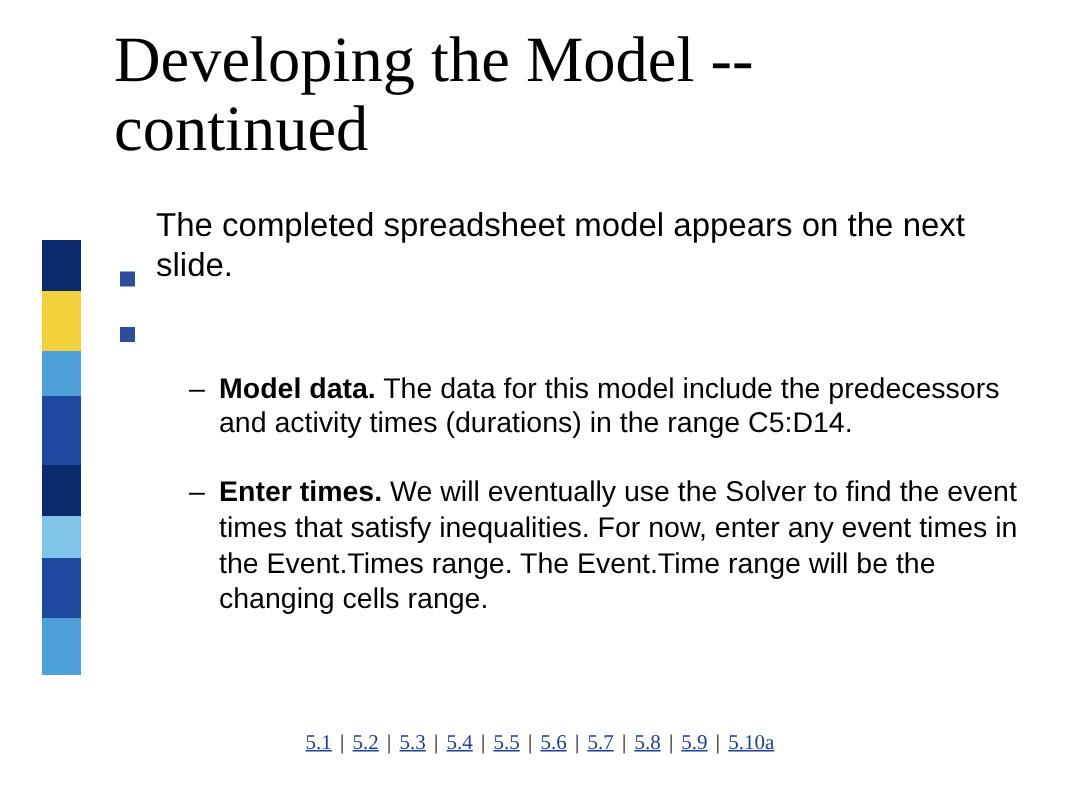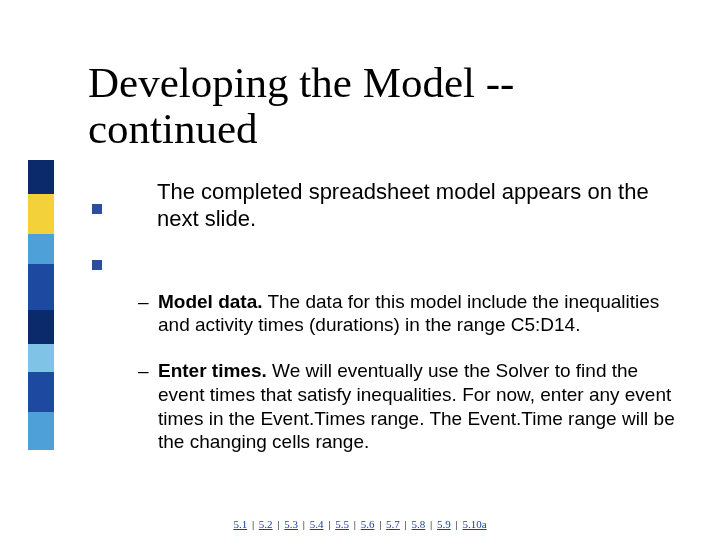--- a/index.html
+++ b/index.html
@@ -21,38 +21,36 @@
   .side-deco {
     position: absolute;
     left: 28px;
     top: 160px;
     width: 26px;
     height: 290px;
   }
   .block { position: absolute; }
   .content {
     position: absolute;
-    left: 88px;
+    left: 76px;
     top: 18px;
     right: 40px;
-    margin-top: 42px;
   }
   h1.title {
     font-family: "Times New Roman", Times, serif;
     font-weight: 400;
     font-size: 43px;
     line-height: 1.08;
     margin: 0 0 26px 0;
     color: #000;
   }
   .bullet-row {
     display: flex;
-    align-items: center;
+    align-items: flex-end;
     margin: 0 0 20px 0;
-    gap: 41px;
   }
   .sq-bullet {
     flex: 0 0 auto;
     width: 10px;
     height: 10px;
     background: #2c4e9b;
     margin: 7px 14px 0 4px;
   }
   .bullet-text {
     font-size: 22px;
@@ -76,24 +74,24 @@
   }
   .sub-text {
     font-size: 19px;
     line-height: 1.25;
   }
   .sub-text b { font-weight: 700; }
   .footer-nav {
     position: absolute;
     left: 0;
     right: 0;
-    bottom: 10px;
+    bottom: 36px;
     text-align: center;
     font-family: "Times New Roman", Times, serif;
-    font-size: 11px;
+    font-size: 14px;
   }
   .footer-nav a {
     color: #1a3f9a;
     text-decoration: underline;
   }
   .footer-nav .sep {
     color: #000;
     text-decoration: none;
     margin: 0 2px;
   }
@@ -123,21 +121,21 @@
     </div>
 
     <div class="bullet-row">
       <div class="sq-bullet"></div>
     </div>
 
     <div class="sub-list">
       <div class="sub-row">
         <div class="dash">–</div>
         <div class="sub-text">
-          <b>Model data.</b><span> The data for this model include the inequalities and activity times (durations) in the range C5:D14.</span>
+          <b>Model data.</b><span> The data for this model include the predecessors and activity times (durations) in the range C5:D14.</span>
         </div>
       </div>
       <div class="sub-row">
         <div class="dash">–</div>
         <div class="sub-text">
           <b>Enter times.</b><span> We will eventually use the Solver to find the event times that satisfy inequalities. For now, enter any event times in the Event.Times range. The Event.Time range will be the changing cells range.</span>
         </div>
       </div>
     </div>
   </div>

